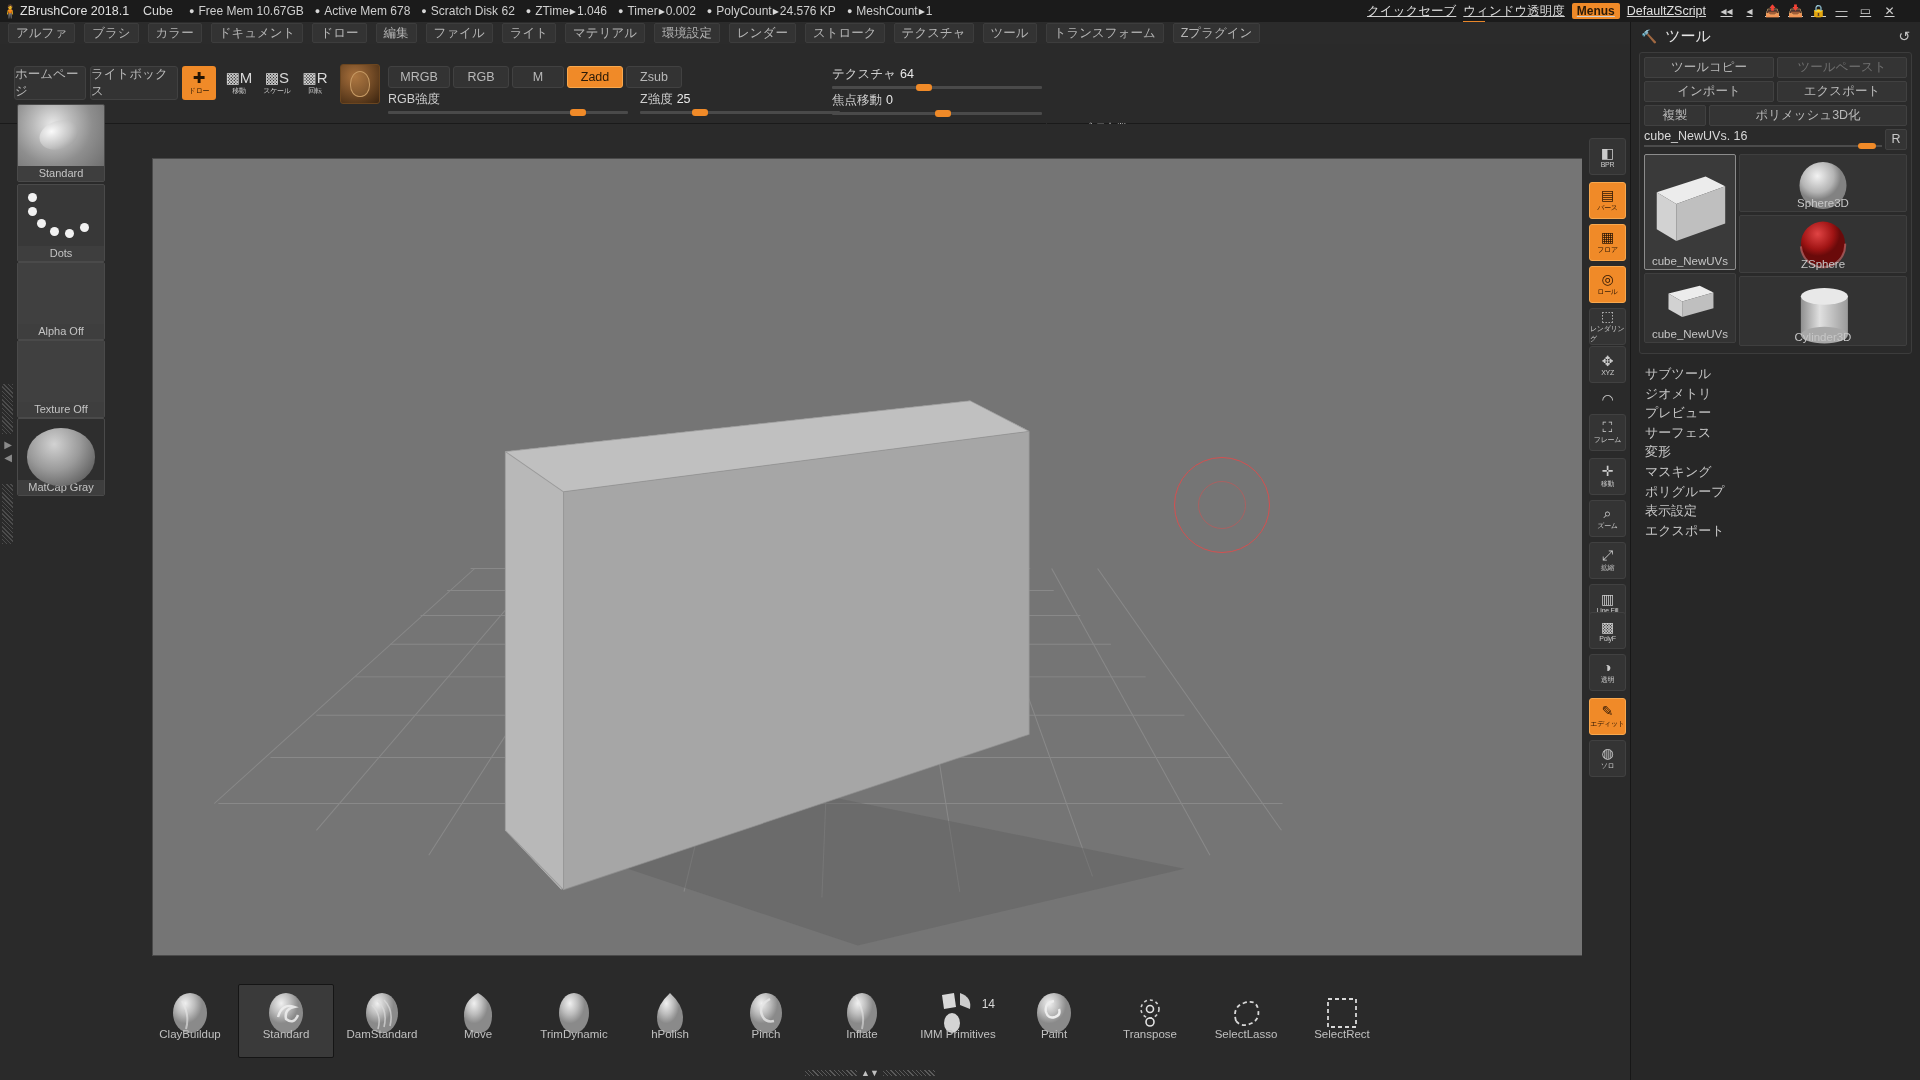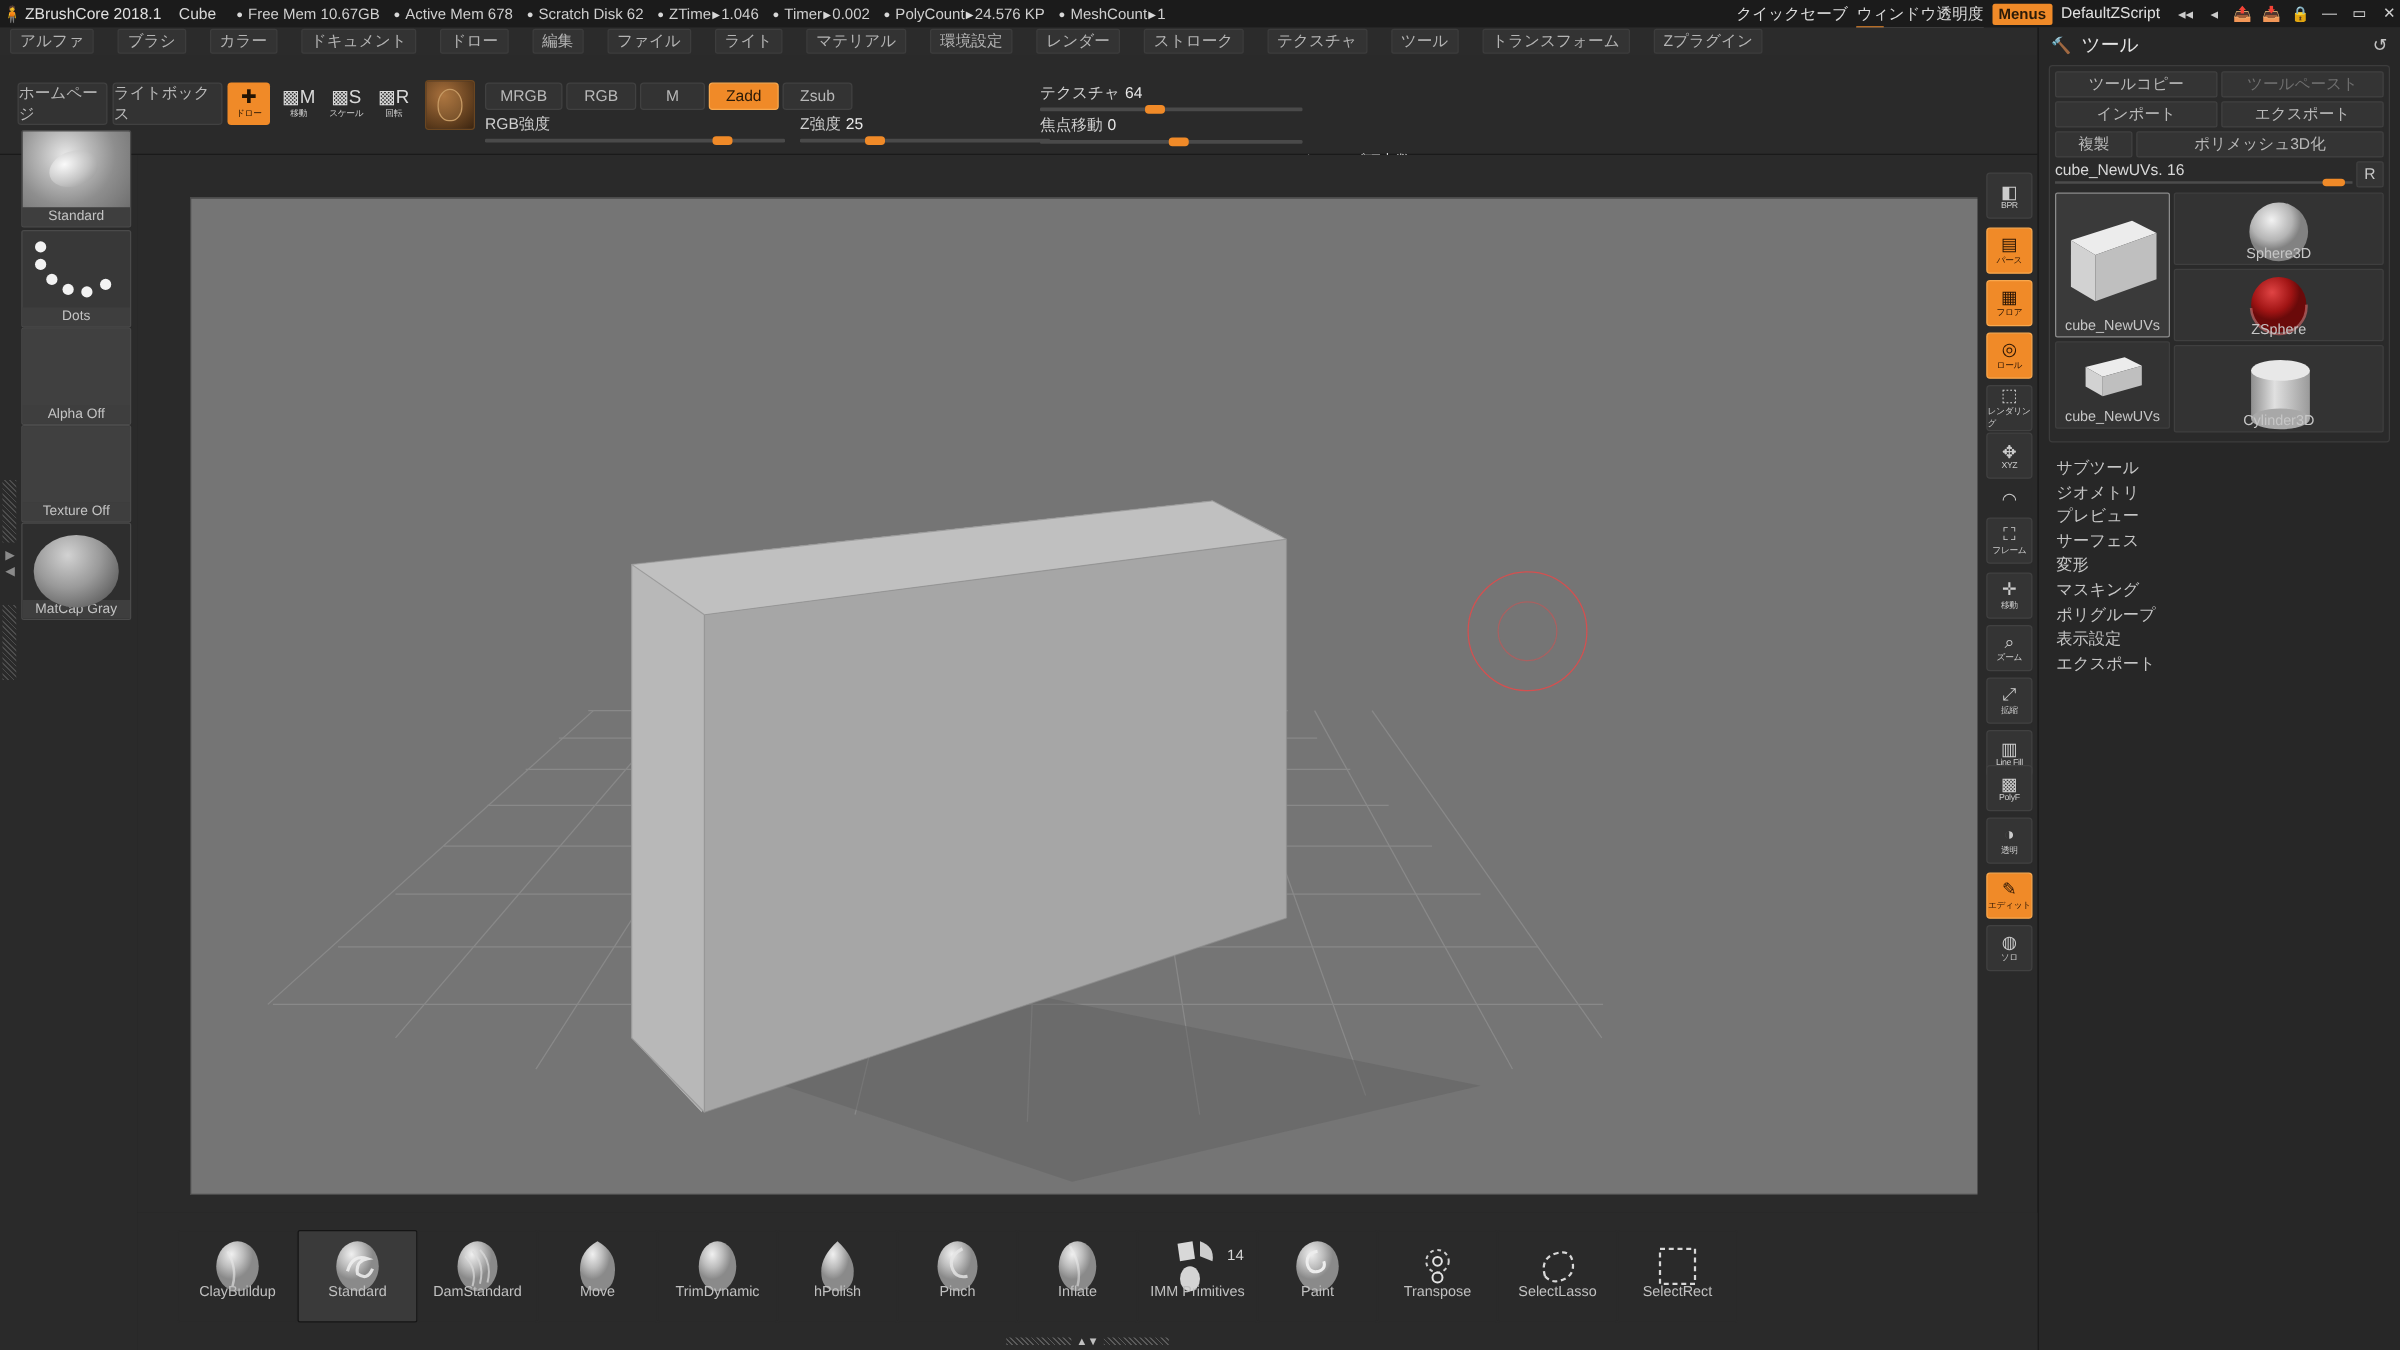--- a/index.html
+++ b/index.html
@@ -20,42 +20,42 @@
   }
   #titlebar .logo {
     width: 20px; text-align: center; font-size: 13px; color: #e2e2e2;
   }
   #titlebar .app-title { margin-right: 14px; font-size: 12.5px; color: #e0e0e0; }
   #titlebar .doc-name { margin-right: 16px; font-size: 12.5px; color: #d8d8d8; }
   #titlebar .stat { display: inline-flex; align-items: center; margin-right: 11px; font-size: 12px; color: #cfcfcf; }
   #titlebar .stat .dot { font-size: 9px; margin-right: 4px; color: #d8d8d8; }
   #titlebar .stat .tri { font-size: 8px; margin: 0 1px; color: #d8d8d8; }
   #titlebar .spacer { flex: 1; }
-  #titlebar .tb-right { display: flex; gap: 7px; padding-right: 0; }
+  #titlebar .tb-right { display: flex; align-items: center; gap: 7px; padding-right: 22px; text-decoration: underline; }
   .tb-text { font-size: 12.5px; color: #dcdcdc; }
   .tb-text.underlined { position: relative; }
   .tb-text.underlined:after {
     content: ""; position: absolute; left: 0; right: 0; bottom: -4px; height: 2px; background: #7a7a7a;
   }
   .tb-text.underlined:before {
     content: ""; position: absolute; left: 0; width: 22px; bottom: -4px; height: 3px; background: #e8862a;
   }
   .menus-btn {
     background: #f08a28; color: #2a1a08; font-size: 12px; font-weight: bold;
     padding: 1px 5px; border-radius: 2px;
   }
   .default-zscript { font-size: 12.5px; color: #e0e0e0; margin-right: 6px; }
   .tb-icons { display: flex; align-items: center; gap: 8px; color: #cccccc; font-size: 12px; }
   .tb-icon { width: 15px; height: 14px; display: inline-flex; align-items: center; justify-content: center; }
   .win-ctrl { width: 17px; height: 14px; display: inline-flex; align-items: center; justify-content: center; font-size: 12px; color: #d0d0d0; }
 
   
   #menubar {
     position: absolute; left: 0; top: 22px; width: 1920px; height: 22px;
-    background: #2b2b2b; display: flex; align-items: center; padding-left: 8px; gap: 19px;
+    background: #2b2b2b; display: flex; align-items: center; padding-left: 8px; gap: 9px;
   }
   .menu-item {
     font-size: 12.5px; color: #b4b4b4; padding: 2px 7px;
     background: #333333; border: 1px solid #3d3d3d; border-radius: 2px; line-height: 14px;
   }
 
   
   #topshelf {
     position: absolute; left: 0; top: 44px; width: 1920px; height: 80px;
     background: #2a2a2a; border-bottom: 1px solid #1a1a1a;

